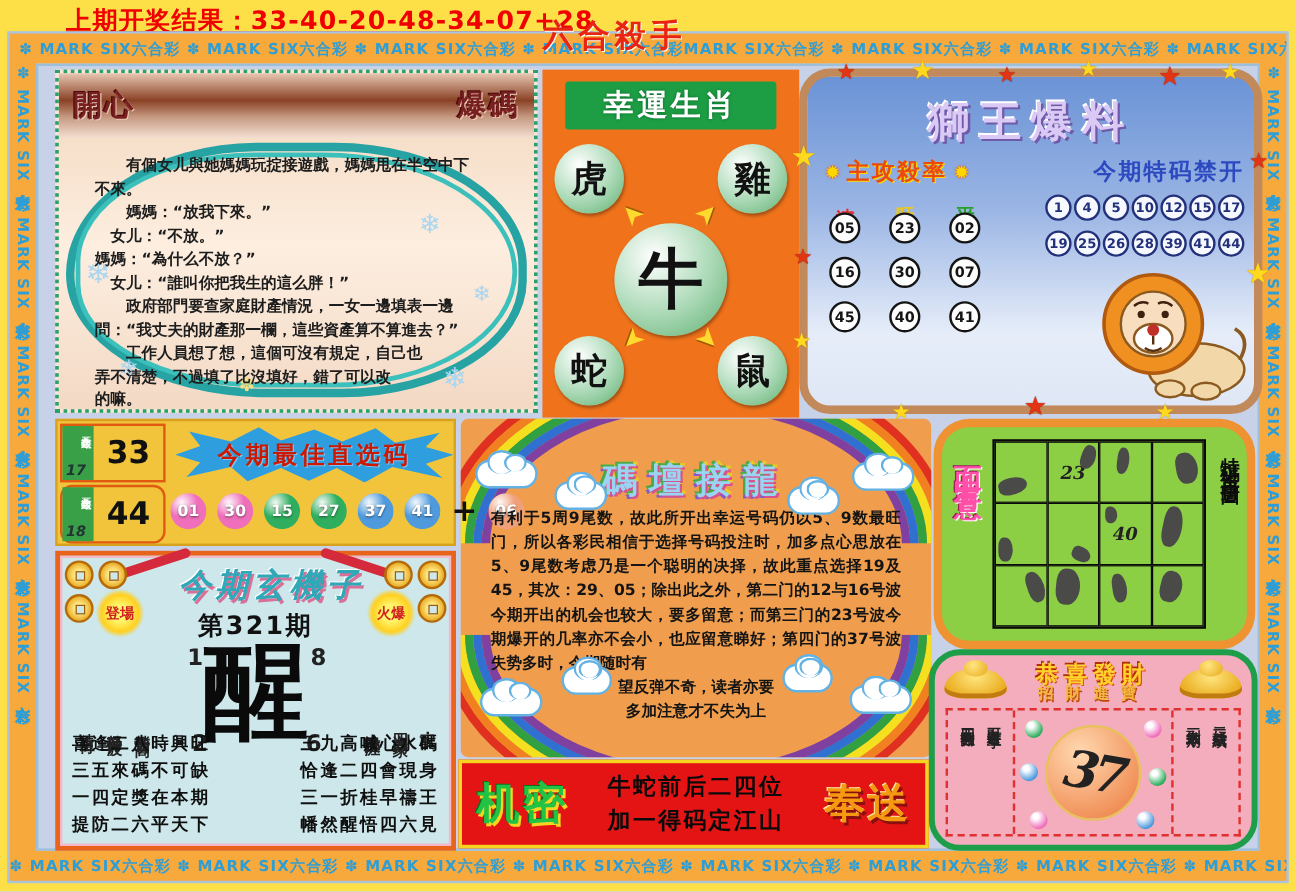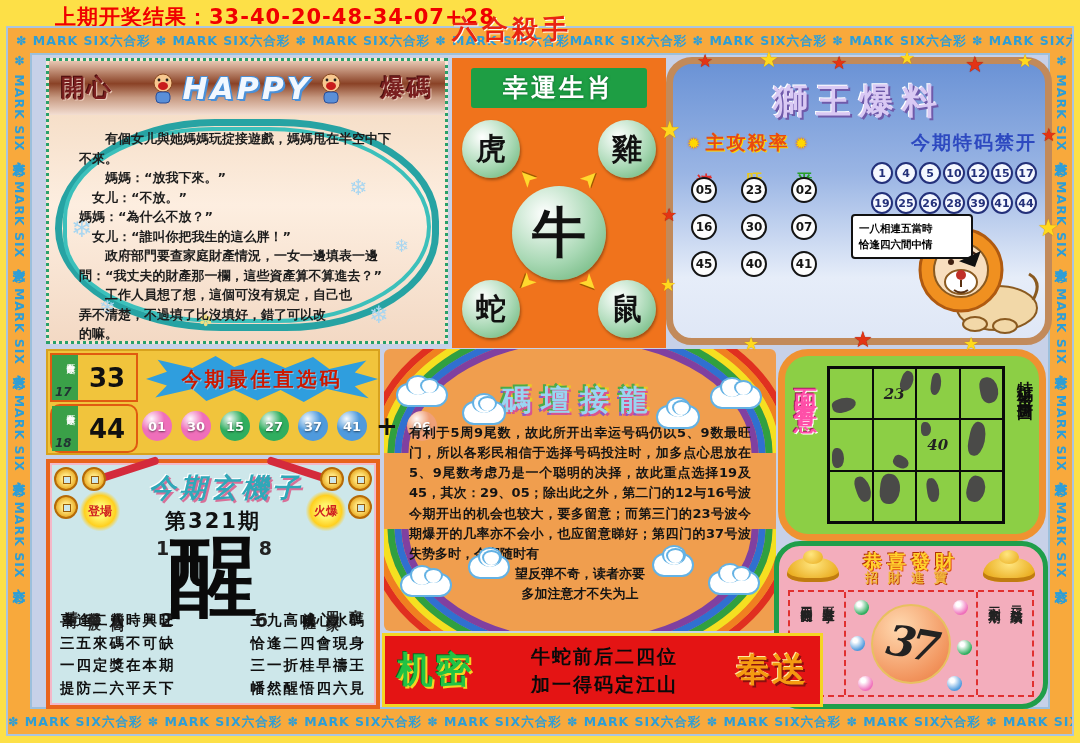--- a/index.html
+++ b/index.html
@@ -180,21 +180,21 @@
   .tr-center { flex:1; position:relative; }
   .tr-circle { position:absolute; left:50%; top:50%; transform:translate(-50%,-50%); width:80px; height:80px;
     border-radius:50%; border:2px solid #e8c060; display:flex; align-items:center; justify-content:center;
     background:radial-gradient(circle at 35% 28%, #ffd9b0, #f2955e 70%, #e87840); }
   .tr-glyph { font-family:"DejaVu Serif",serif; font-style:italic; font-size:42px; font-weight:bold;
     color:#222; letter-spacing:-5px; transform:rotate(10deg); }
   .orb { position:absolute; width:15px; height:15px; border-radius:50%;
     background:radial-gradient(circle at 35% 30%, #fff 15%, var(--c,#888) 70%); }
 
   
-  .secret { left:350px; top:578px; width:441px; height:74px; background:#e41414; border:3px solid #f5d522;
+  .secret { left:350px; top:578px; width:392px; height:74px; background:#e41414; border:3px solid #f5d522;
     display:flex; align-items:center; padding:0 12px; gap:0; }
   .secret-left { font-family:"DejaVu Serif",serif; font-size:36px; font-weight:bold; color:#22c244;
     letter-spacing:2px; text-shadow:2px 2px 0 #f5d522,-1px -1px 0 #0a7020; }
   .secret-mid { flex:1; text-align:center; font-family:"DejaVu Serif",serif; font-size:19px; font-weight:bold;
     color:#0a0a0a; line-height:1.5; letter-spacing:2px; white-space:pre-line; }
   .secret-right { font-family:"DejaVu Serif",serif; font-size:34px; font-weight:bold; color:#f59a10;
     letter-spacing:2px; text-shadow:2px 2px 0 #8a1010,-1px -1px 0 #ffe9a0; }
 </style>
 </head>
 <body>
@@ -213,37 +213,20 @@
     </div>
     <div class="bstrip bbottom">✽ MARK SIX六合彩 ✽ MARK SIX六合彩 ✽ MARK SIX六合彩 ✽ MARK SIX六合彩 ✽ MARK SIX六合彩 ✽ MARK SIX六合彩 ✽ MARK SIX六合彩 ✽ MARK SIX六合彩</div>
     <div class="bstrip bleft">✽ MARK SIX六合彩 ✽ MARK SIX六合彩 ✽ MARK SIX六合彩 ✽ MARK SIX六合彩 ✽ MARK SIX六合彩</div>
     <div class="bstrip bright">✽ MARK SIX六合彩 ✽ MARK SIX六合彩 ✽ MARK SIX六合彩 ✽ MARK SIX六合彩 ✽ MARK SIX六合彩</div>
 
     <div class="inner">
 
       <div class="panel story">
         <div class="story-head">
           <span class="badge">開心</span>
-          <span class="happy-wrap">
-            <svg width="26" height="32" viewBox="0 0 26 32">
-                <circle cx="13" cy="11" r="9" fill="#f8c890" stroke="#8a4a20"></circle>
-                <ellipse cx="13" cy="14" rx="5" ry="4" fill="#c81c1c"></ellipse>
-                <circle cx="9" cy="8" r="1.4" fill="#222"></circle>
-                <circle cx="17" cy="8" r="1.4" fill="#222"></circle>
-                <rect x="6" y="20" width="14" height="11" rx="4" fill="#5a8fd8" stroke="#2a4f98"></rect>
-              </svg>
-            <span class="happy">HAPPY</span>
-            <svg width="26" height="32" viewBox="0 0 26 32">
-                <circle cx="13" cy="11" r="9" fill="#f8c890" stroke="#8a4a20"></circle>
-                <ellipse cx="13" cy="14" rx="5" ry="4" fill="#c81c1c"></ellipse>
-                <circle cx="9" cy="8" r="1.4" fill="#222"></circle>
-                <circle cx="17" cy="8" r="1.4" fill="#222"></circle>
-                <rect x="6" y="20" width="14" height="11" rx="4" fill="#5a8fd8" stroke="#2a4f98"></rect>
-              </svg>
-          </span>
           <span class="badge">爆碼</span>
         </div>
         <div class="story-body">
           <div class="ring ring1"></div>
           <div class="ring ring2"></div>
           <span class="flake" style="left:22px;top:98px;font-size:26px;">❄</span>
           <span class="flake" style="left:300px;top:60px;font-size:22px;">❄</span>
           <span class="flake" style="left:345px;top:120px;font-size:18px;">❄</span>
           <span class="flake" style="left:50px;top:180px;font-size:20px;">❄</span>
           <span class="flake" style="left:320px;top:186px;font-size:24px;">❄</span>
@@ -336,22 +319,20 @@
             <span class="cnum">30</span>
             <span class="cnum">40</span>
           </div>
           <div class="colm">
             <span class="col-h" style="--c: #28a028;">平碼</span>
             <span class="cnum">02</span>
             <span class="cnum">07</span>
             <span class="cnum">41</span>
           </div>
         </div>
-        <div class="speech">一八相連五當時
-恰逢四六間中情</div>
         <svg class="lion-art" viewBox="0 0 128 128">
           <ellipse cx="84" cy="100" rx="40" ry="22" fill="#f2d8a8" stroke="#8a5a20" stroke-width="2"></ellipse>
           <path d="M120 92 q10 -18 -4 -26" fill="none" stroke="#8a5a20" stroke-width="3"></path>
           <circle cx="48" cy="62" r="41" fill="#f09020" stroke="#b05a10" stroke-width="3"></circle>
           <circle cx="48" cy="62" r="27" fill="#f8debe" stroke="#8a5a20" stroke-width="2"></circle>
           <circle cx="38" cy="54" r="3" fill="#402010"></circle>
           <circle cx="58" cy="54" r="3" fill="#402010"></circle>
           <path d="M32 47 q6 -5 12 -2 M52 45 q6 -3 12 2" fill="none" stroke="#402010" stroke-width="2"></path>
           <ellipse cx="48" cy="74" rx="16" ry="12" fill="#fff" stroke="#8a5a20" stroke-width="2"></ellipse>
           <circle cx="48" cy="67" r="5" fill="#c03028"></circle>

